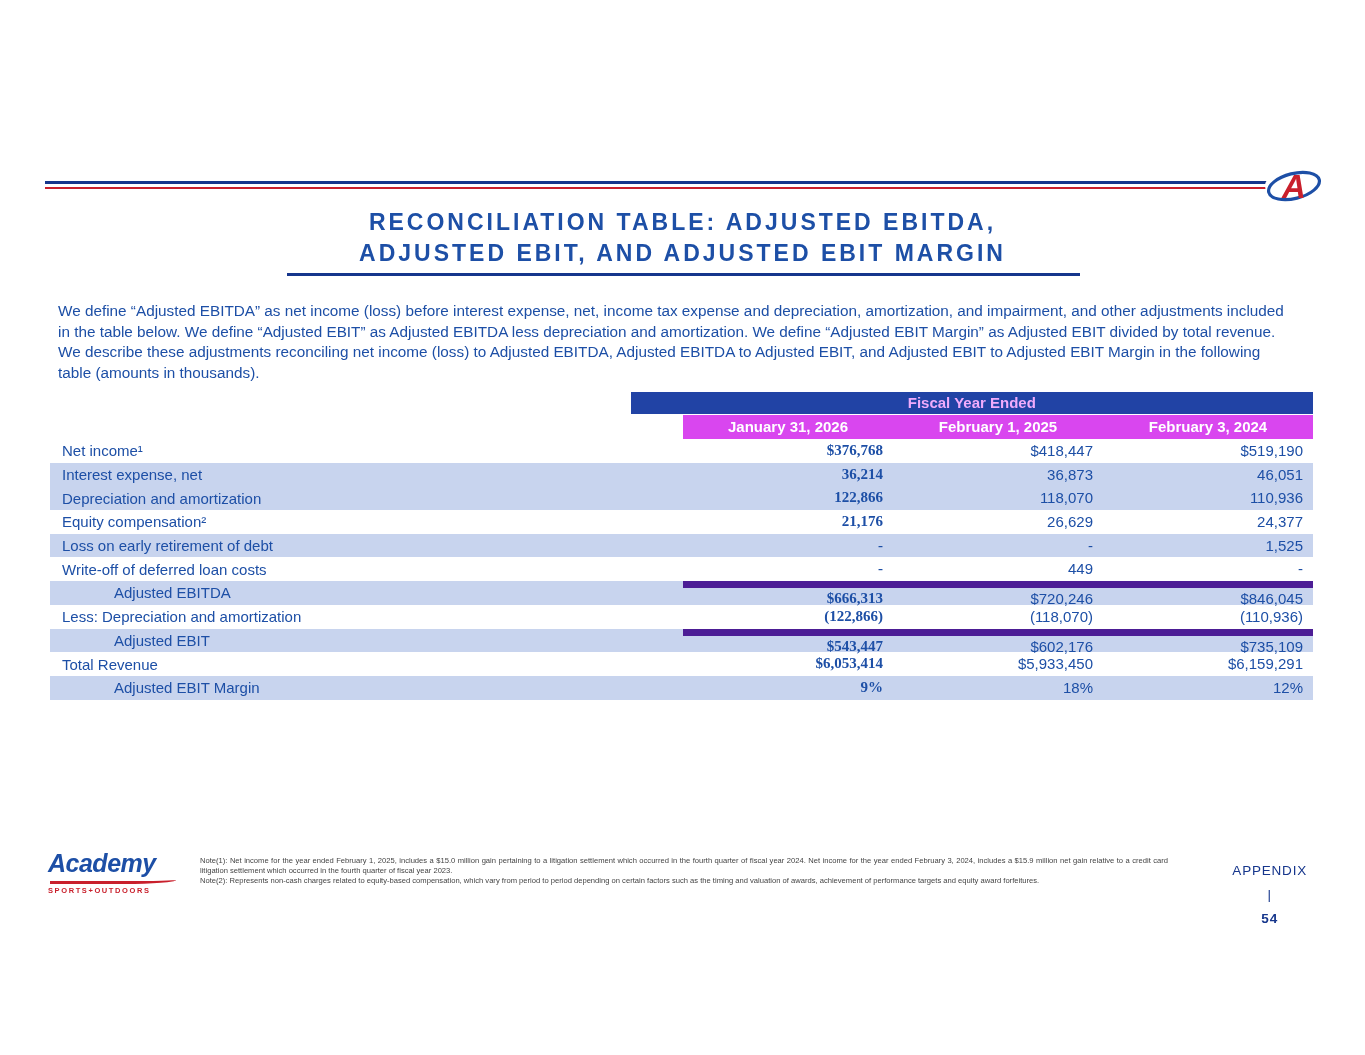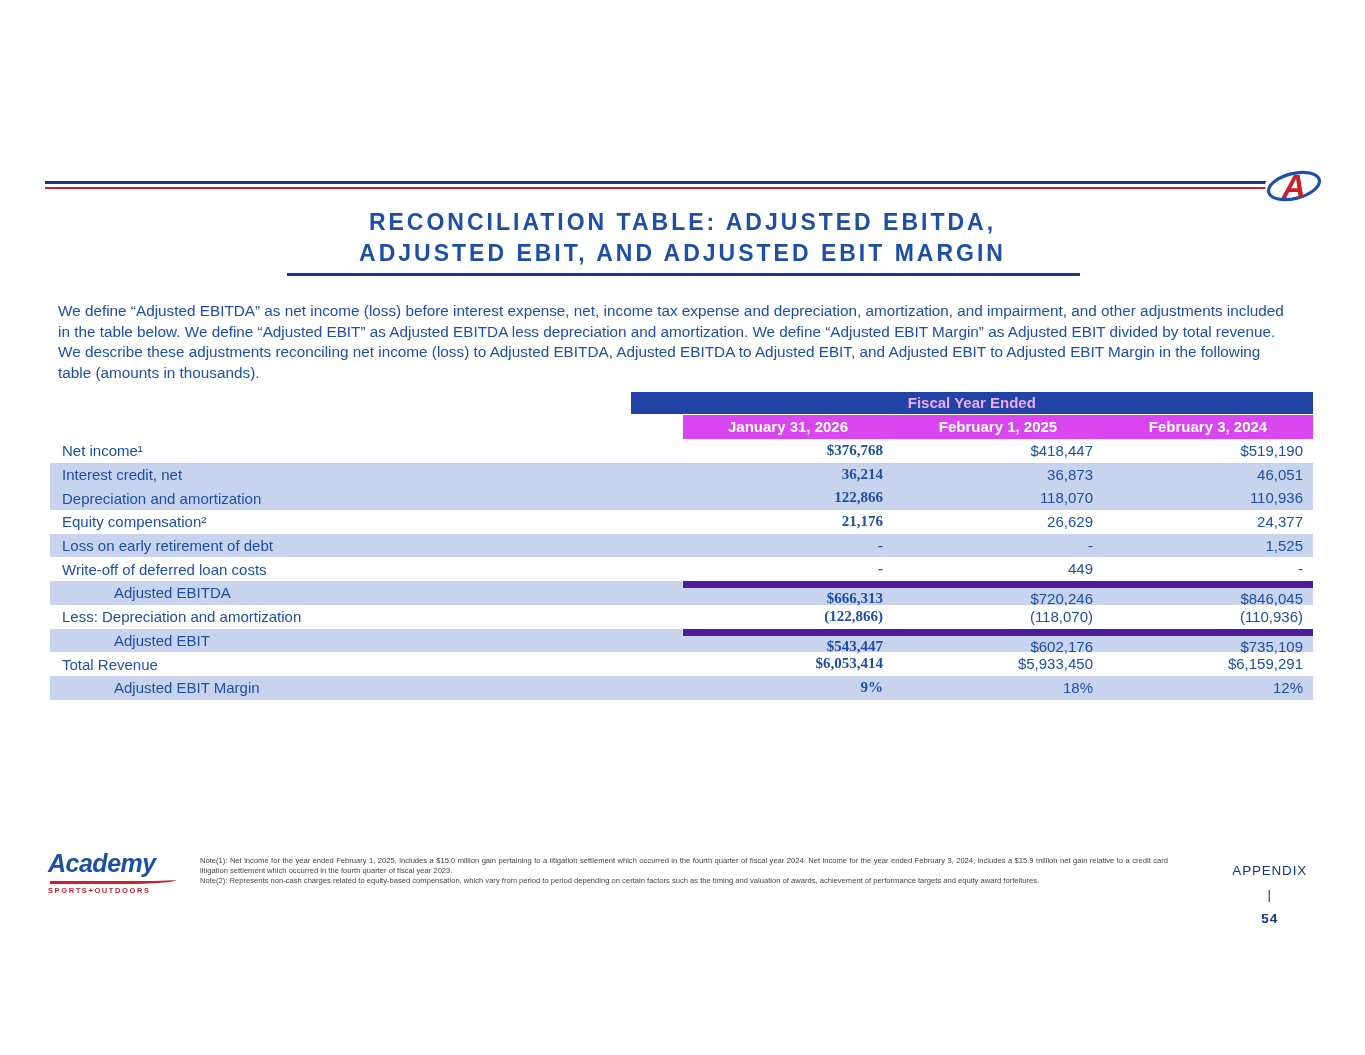--- a/index.html
+++ b/index.html
@@ -102,21 +102,21 @@
       </div>
     </div>
 
     <div class="trow">
       <div class="cell label">Net income¹</div>
       <div class="cell num b">$376,768</div>
       <div class="cell num">$418,447</div>
       <div class="cell num">$519,190</div>
     </div>
     <div class="trow shade">
-      <div class="cell label">Interest credit, net</div>
+      <div class="cell label">Interest expense, net</div>
       <div class="cell num b">36,214</div>
       <div class="cell num">36,873</div>
       <div class="cell num">46,051</div>
     </div>
     <div class="trow shade">
       <div class="cell label">Depreciation and amortization</div>
       <div class="cell num b">122,866</div>
       <div class="cell num">118,070</div>
       <div class="cell num">110,936</div>
     </div>

